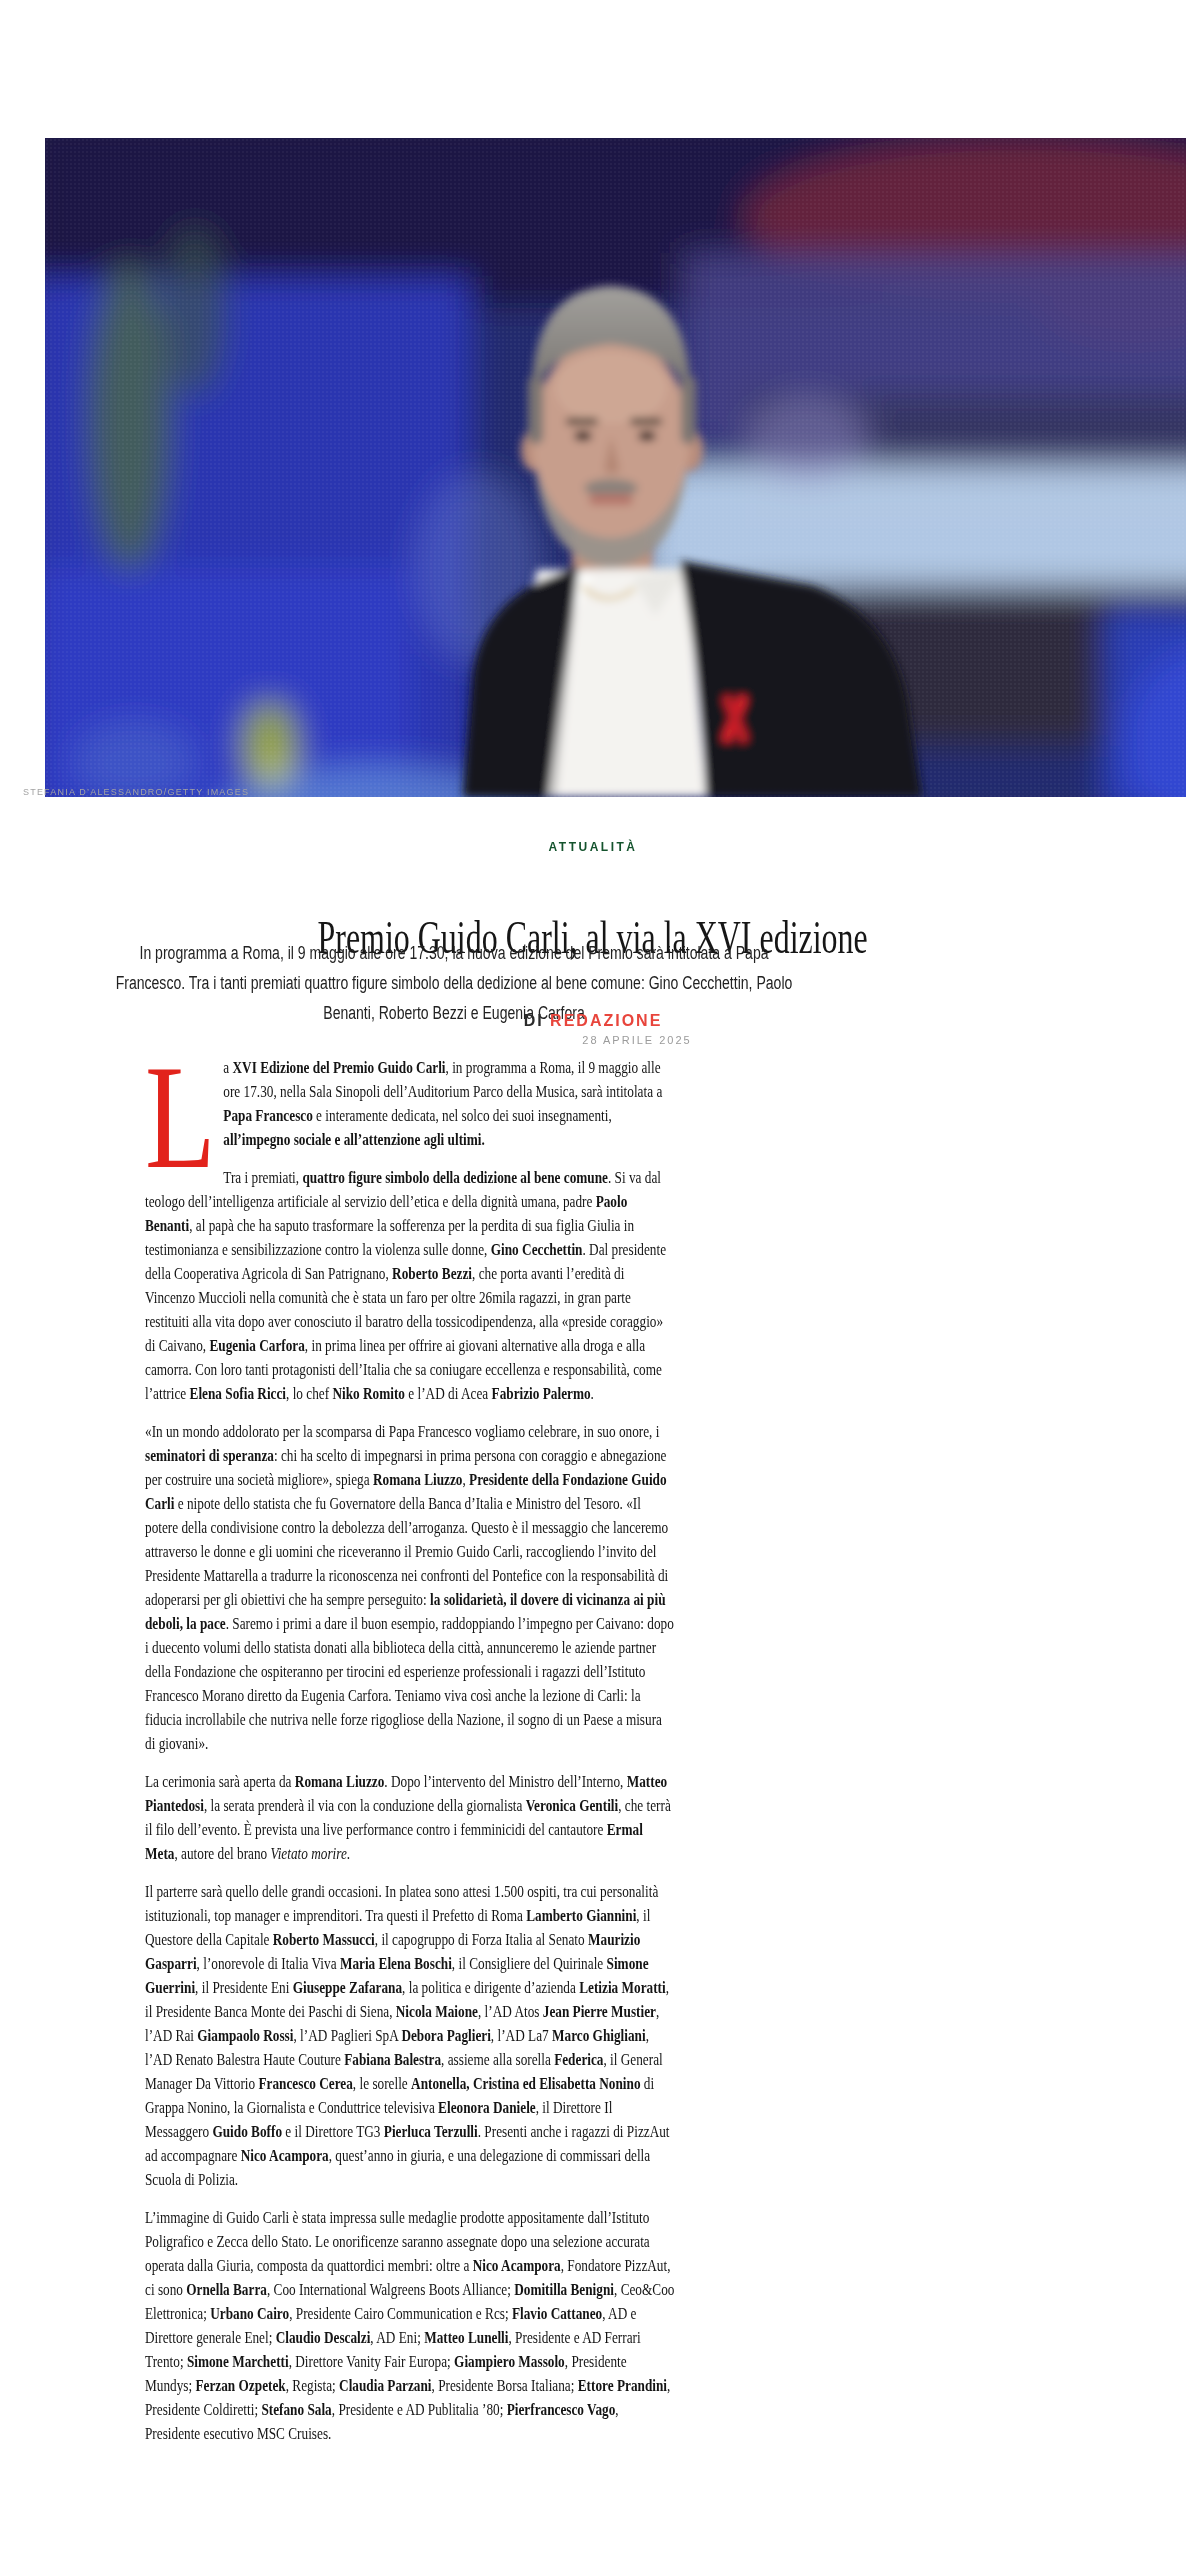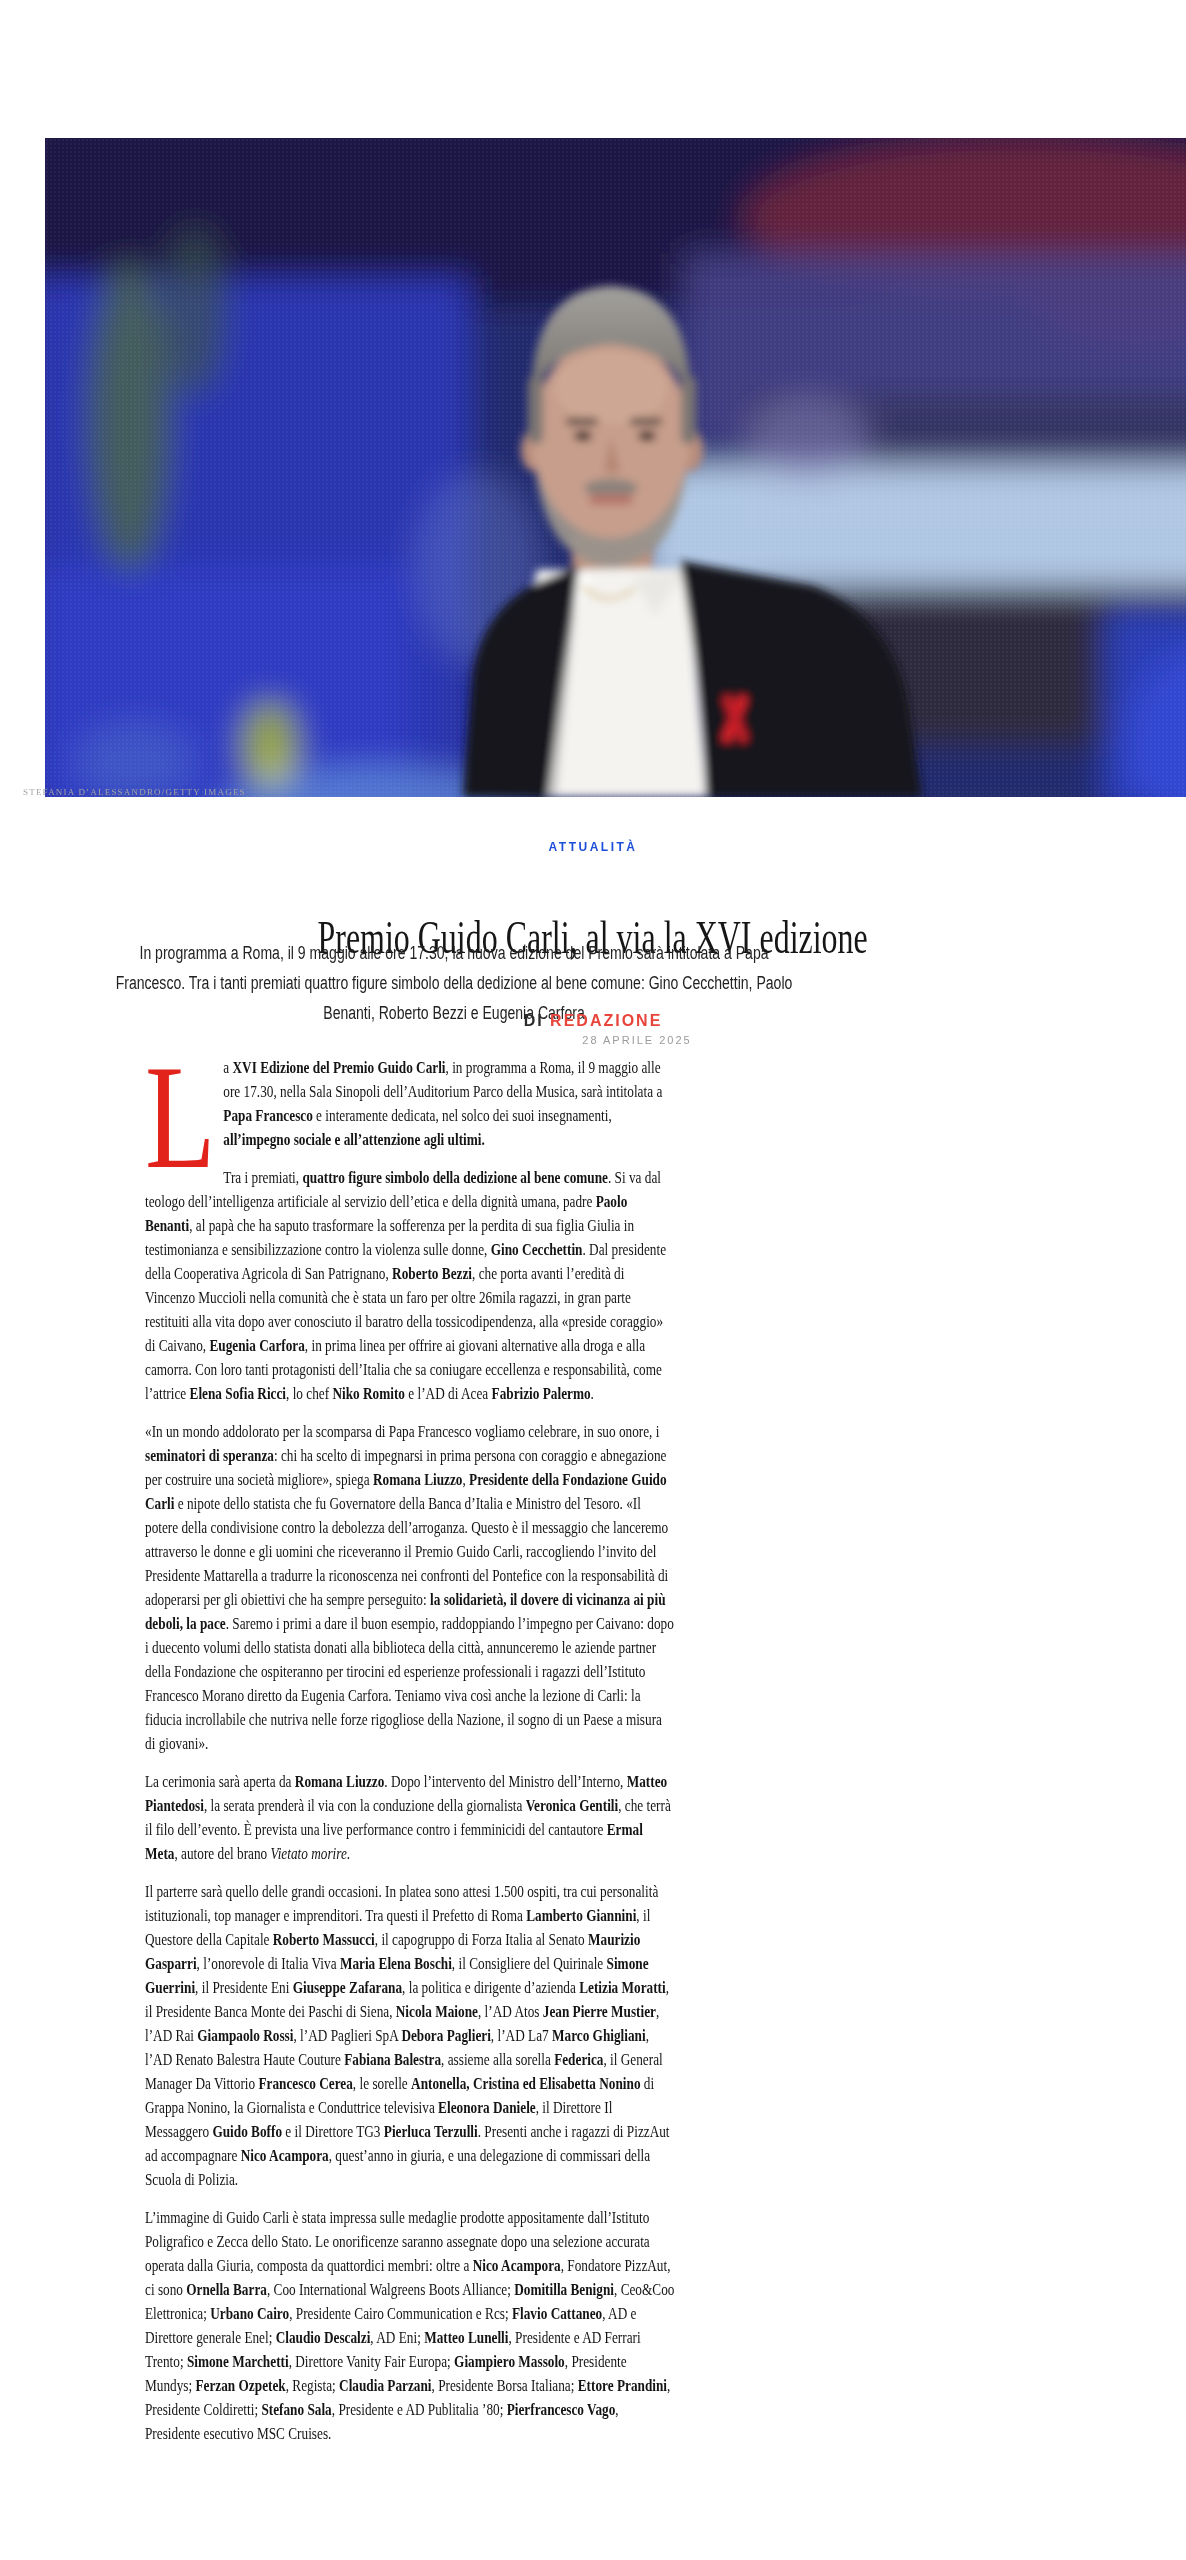--- a/index.html
+++ b/index.html
@@ -29,31 +29,31 @@
     line-height:1;
   }
   
   .hero{
     position:absolute;top:122px;left:5px;width:1176px;height:659px;
     overflow:hidden;background:#1b2150;
   }
   .hero svg{display:block;width:100%;height:100%;}
   .credit{
     position:absolute;top:787px;left:23px;
-    font-family:Liberation Serif, serif;
+    font-family:Liberation Sans, sans-serif;
     font-size:9px;letter-spacing:1.2px;
     color:#a3a3a3;text-transform:uppercase;text-align:right;
   }
   
   .category{
     position:absolute;top:840px;left:0;width:100%;
     text-align:center;
     font-family:"Liberation Sans", sans-serif;
     font-weight:bold;font-size:12px;letter-spacing:2.5px;
-    color:#1d4ed8;
+    color:#14532d;
   }
   .title-wrap{
     position:absolute;top:879px;left:0;width:100%;
     display:flex;justify-content:center;
   }
   .title{
     font-family:"Liberation Serif", serif;
     font-weight:normal;
     font-size:47px;line-height:1.15;
     color:#161616;

